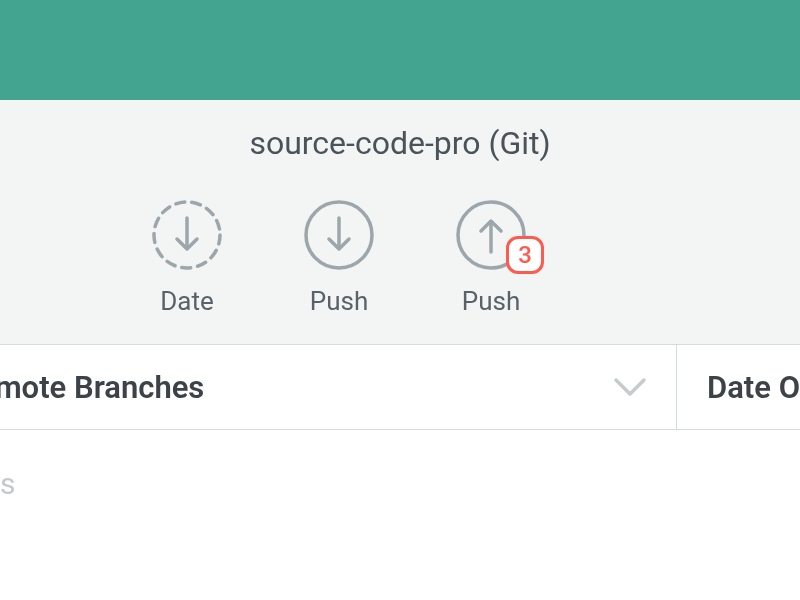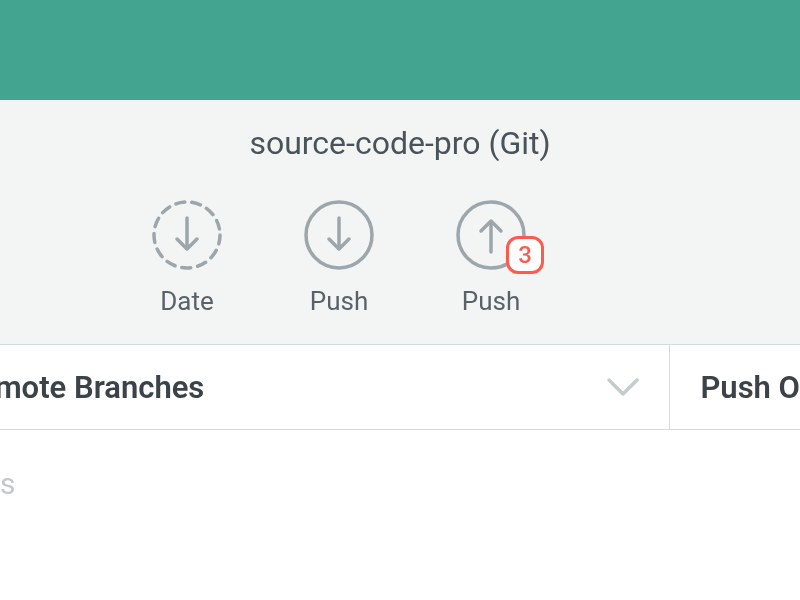--- a/index.html
+++ b/index.html
@@ -184,19 +184,19 @@
 <div class="filter-row">
   <div class="filter-cell first">
     <span class="filter-label">emote Branches</span>
     <span class="chevron">
       <svg width="36" height="22" viewBox="0 0 36 22">
         <polyline points="4,4 18,18 32,4" fill="none" stroke="#c6cbce" stroke-width="3.5" stroke-linecap="round" stroke-linejoin="round"></polyline>
       </svg>
     </span>
   </div>
   <div class="filter-cell second">
-    <span class="filter-label second-label">Push O</span>
+    <span class="filter-label second-label">Date O</span>
   </div>
 </div>
 
 <div class="list-area">
   <div class="list-row">aces</div>
 </div>
 
 </body></html>

